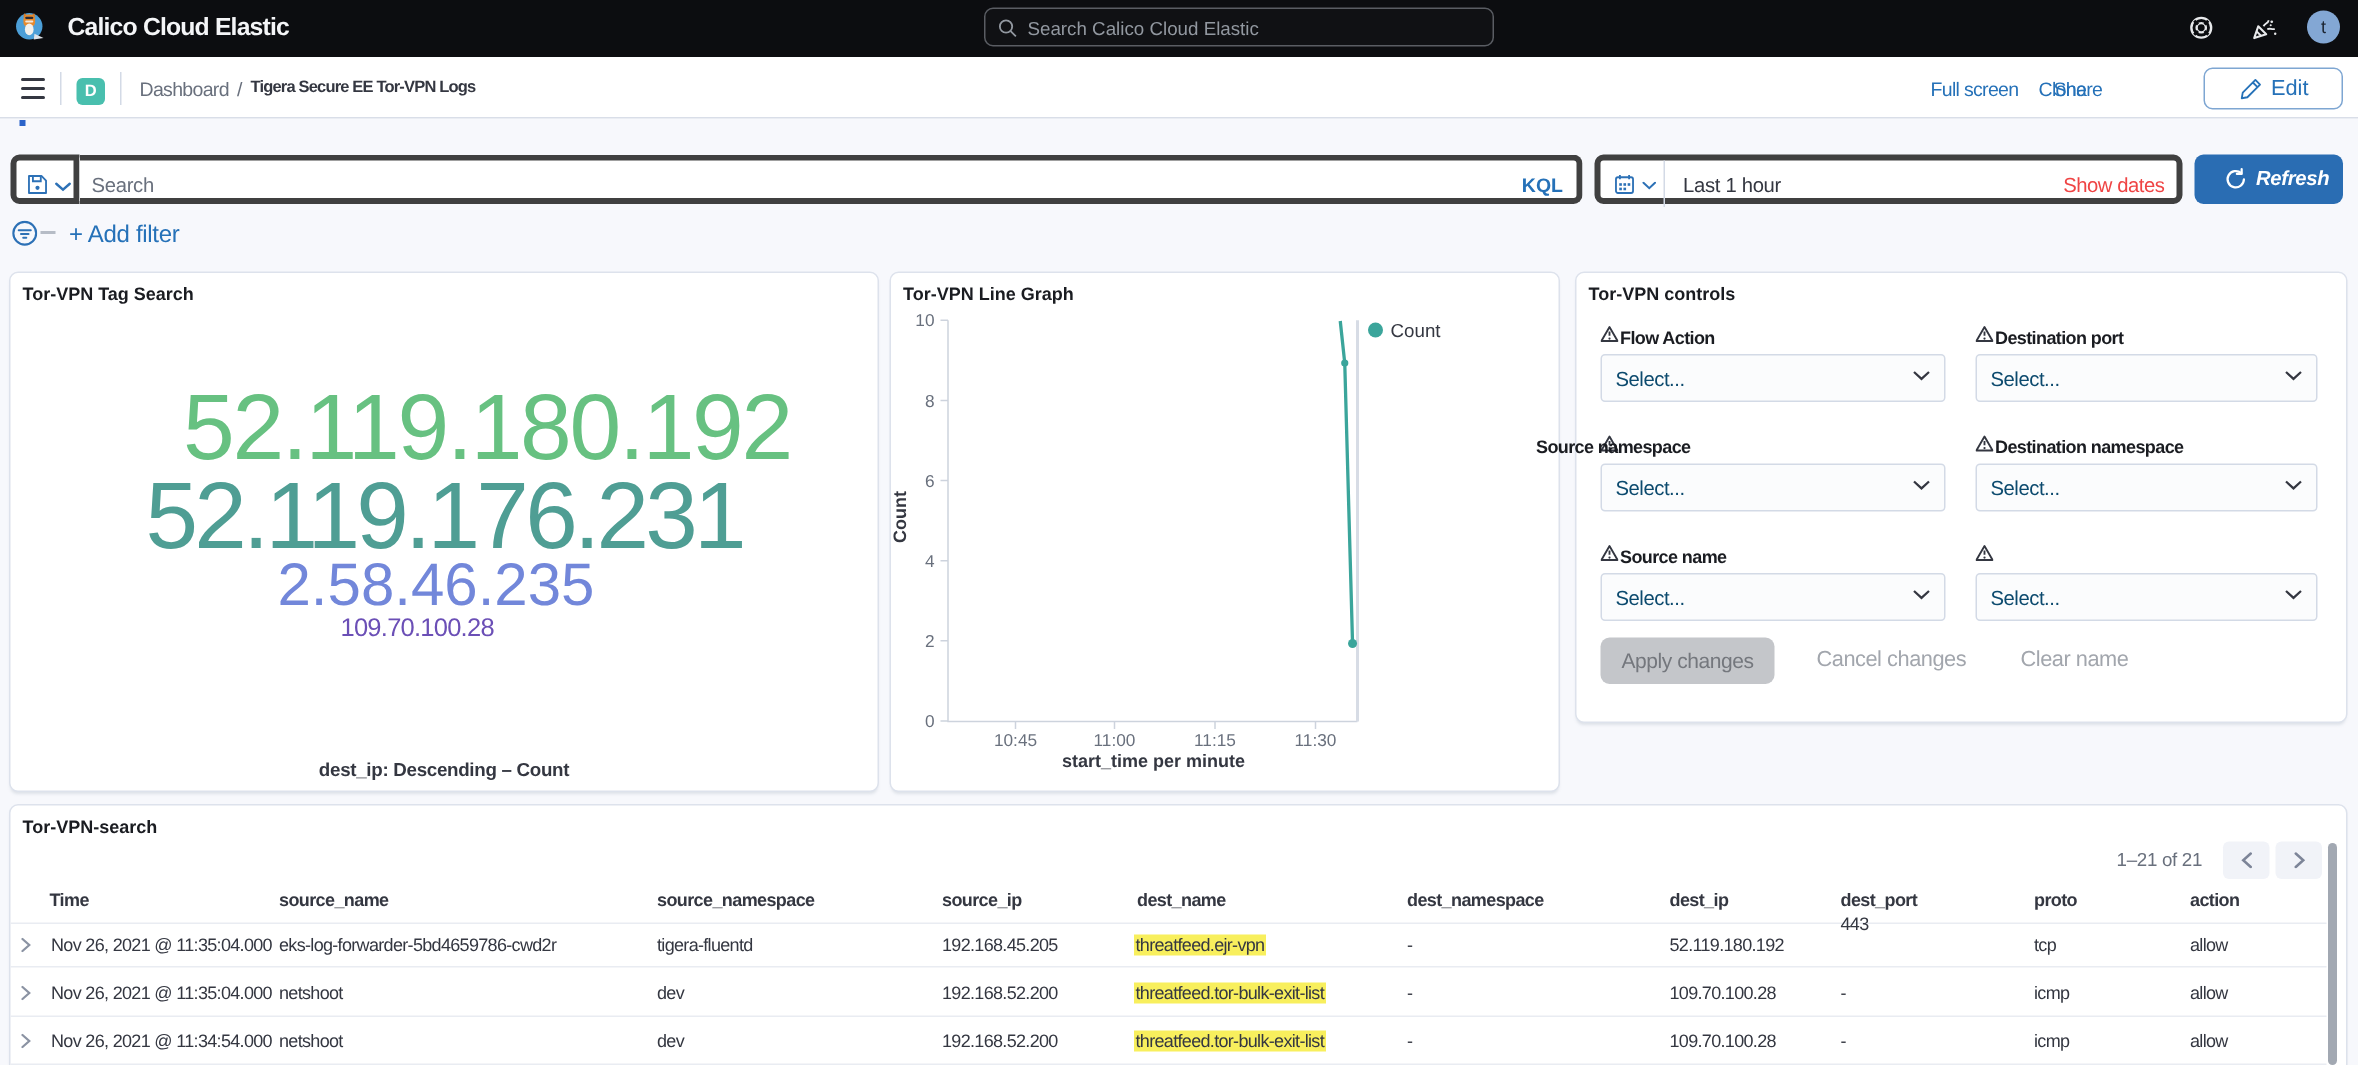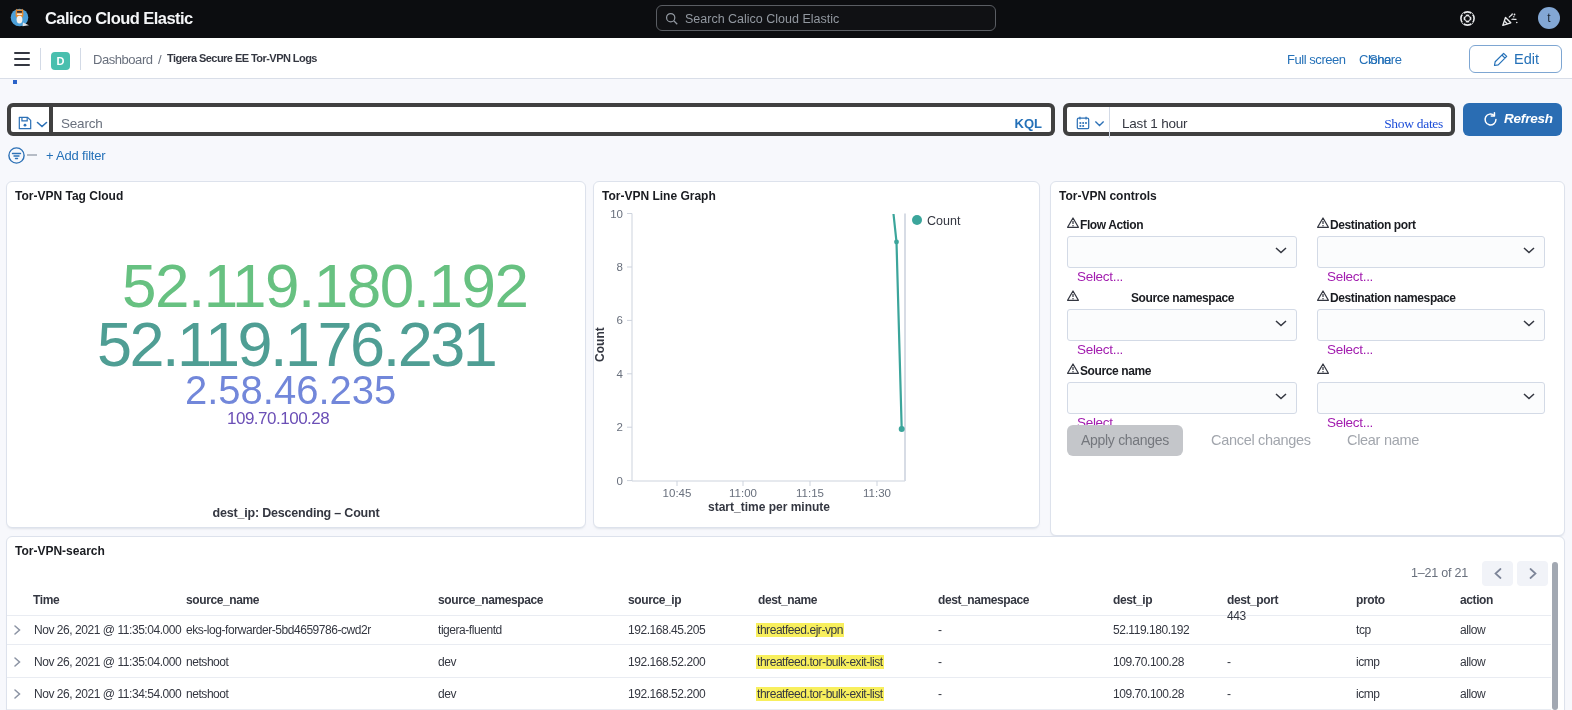--- a/index.html
+++ b/index.html
@@ -26,46 +26,46 @@
 
   
   .ctl { background:#fff; border:4px solid #404040; }
   #saveq { left:7px; top:103px; width:46px; height:33px; border-radius:6px 0 0 6px; }
   #searchbar { left:53px; top:103px; width:1002px; height:33px; border-radius:0 6px 6px 0; border-left:none; }
   #searchbar .ph { position:absolute; left:8px; top:9px; font-size:13.5px; letter-spacing:-0.2px; color:#69707d; }
   #searchbar .kql { position:absolute; right:9px; top:9px; font-size:13px; font-weight:600; color:#2571b8; }
   #datebar { left:1063px; top:103px; width:392px; height:33px; border-radius:6px; }
   #datebar .seg { position:absolute; left:0; top:0; width:43px; height:31px; border-right:1px solid #d3dae6; }
   #datebar .txt { position:absolute; left:55px; top:9px; font-size:13.5px; letter-spacing:-0.2px; color:#343741; }
-  #datebar .show { position:absolute; right:8px; top:9px; font-size:13.5px; letter-spacing:-0.3px; color:#1d4ed8;font-family:Liberation Serif, serif; }
+  #datebar .show { position:absolute; right:8px; top:9px; font-size:13.5px; letter-spacing:-0.3px; color:#ef4444; }
   #refreshbtn { left:1463px; top:103px; width:99px; height:33px; background:#2a6db3; border-radius:6px; color:#fff; }
   #refreshbtn span { position:absolute; left:41px; top:8px; font-size:13.5px; letter-spacing:-0.2px; font-weight:700;font-style:italic; }
   
-  #addfilter { left:46px; top:148px; font-size:13px; letter-spacing:-0.2px; color:#2571b8; }
+  #addfilter { left:46px; top:148px; font-size:16px; letter-spacing:-0.2px; color:#2571b8; }
 
   
   .panel { background:#fff; border:1px solid #dde2ec; border-radius:6px; box-shadow:0 2px 2px -1px rgba(152,162,179,.25); }
   #p1 { left:6px; top:181px; width:580px; height:347px; }
   #p2 { left:593px; top:181px; width:447px; height:347px; }
-  #p3 { left:1050px; top:181px; width:515px; height:355px; }
+  #p3 { left:1050px; top:181px; width:515px; height:301px; }
   #p4 { left:6px; top:536px; width:1559px; height:180px; border-radius:6px 6px 0 0; }
   .ptitle { position:absolute; left:8px; top:7px; font-size:12px; font-weight:700; color:#1a1c21; }
 
   
   .tag { position:absolute; line-height:1; white-space:nowrap; }
   #tag1 { left:122px; top:255px; font-size:62px; letter-spacing:-1.5px; color:#67c181; }
   #tag2 { left:97px;  top:313px; font-size:63px; letter-spacing:-2.5px; color:#4f9e94; }
   #tag3 { left:185px; top:370px; font-size:40px; letter-spacing:0; color:#7287da; }
   #tag4 { left:227px; top:410px; font-size:17px; letter-spacing:-.5px; color:#6b4fb6; }
   #tagfoot { left:6px; top:506px; width:580px; text-align:center; font-size:12.5px; letter-spacing:-0.2px; font-weight:700; color:#343741; }
 
   
   .clabel { position:absolute; font-size:12px; font-weight:700; letter-spacing:-0.4px; color:#1a1c21; }
   .select { position:absolute; width:230px; height:32px; background:#fbfcfd; border:1px solid #d3dae6; border-radius:3px; }
-  .select .ph { position:absolute; left:9px; top:8px; font-size:13.5px; letter-spacing:-0.3px; color:#a21caf;margin-top:24px; }
+  .select .ph { position:absolute; left:9px; top:8px; font-size:13.5px; letter-spacing:-0.3px; color:#0c4a6e; }
   .select svg { position:absolute; right:9px; top:10px; }
   #applybtn { left:1067px; top:425px; width:116px; height:31px; background:#c4c6ca; border-radius:6px; color:#74777d; font-size:14px; letter-spacing:-0.3px; text-align:center; line-height:31px; }
   .graylink { position:absolute; font-size:14.5px; letter-spacing:-0.3px; color:#a2a6ad; }
 
   
   .warn { position:absolute; width:12px; height:12px; }
   .th { position:absolute; font-size:12px; font-weight:700; letter-spacing:-0.4px; color:#343741; }
   .td { position:absolute; font-size:12px; letter-spacing:-0.45px; color:#343741; white-space:nowrap; }
   .rowline { position:absolute; left:7px; width:1544px; height:1px; background:#e9ecf2; }
   mark { background:#f8ef5d; color:#343741; padding:0 1px; }
@@ -186,21 +186,21 @@
     <span>Refresh</span>
   </div>
   <svg class="abs" style="left:8px; top:147px;" width="17" height="17" viewBox="0 0 17 17">
     <circle cx="8.5" cy="8.5" r="7.6" fill="none" stroke="#2d71b6" stroke-width="1.4"></circle>
     <path d="M4.5 6.5 H12.5 M6 9 H11 M7.5 11.5 H9.5" stroke="#2d71b6" stroke-width="1.4" stroke-linecap="round"></path>
   </svg>
   <div class="abs" style="left:27px; top:154px; width:10px; height:1.6px; background:#b6bcc6;"></div>
   <div id="addfilter" class="abs">+ Add filter</div>
 
   <div id="p1" class="abs panel">
-      <span class="ptitle">Tor-VPN Tag Cloud</span>
+      <span class="ptitle">Tor-VPN Tag Search</span>
     </div>
   <div id="tag1" class="tag">52.119.180.192</div>
   <div id="tag2" class="tag">52.119.176.231</div>
   <div id="tag3" class="tag">2.58.46.235</div>
   <div id="tag4" class="tag">109.70.100.28</div>
   <div id="p2" class="abs panel">
       <span class="ptitle">Tor-VPN Line Graph</span>
     </div>
 
   <div id="tagfoot" class="abs">dest_ip: Descending – Count</div>
@@ -257,21 +257,21 @@
       <use href="#warntri"></use>
     </svg>
     <div class="clabel" style="left:1080px; top:218px;">Flow Action</div>
   <svg class="warn" style="left:1317px; top:217px;">
       <use href="#warntri"></use>
     </svg>
     <div class="clabel" style="left:1330px; top:218px;">Destination port</div>
   <svg class="warn" style="left:1067px; top:290px;">
       <use href="#warntri"></use>
     </svg>
-    <div class="clabel" style="left:1131px; top:291px;text-align:right;">Source namespace</div>
+    <div class="clabel" style="left:1024px; top:291px;text-align:right;">Source namespace</div>
   <svg class="warn" style="left:1317px; top:290px;">
       <use href="#warntri"></use>
     </svg>
     <div class="clabel" style="left:1330px; top:291px;">Destination namespace</div>
   <svg class="warn" style="left:1067px; top:363px;">
       <use href="#warntri"></use>
     </svg>
     <div class="clabel" style="left:1080px; top:364px;">Source name</div>
   <svg class="warn" style="left:1317px; top:363px;">
       <use href="#warntri"></use>

